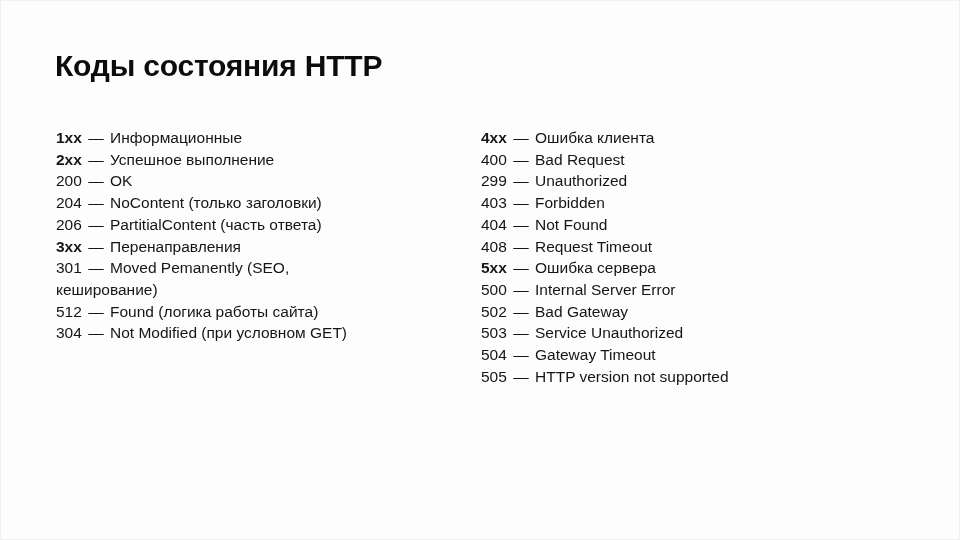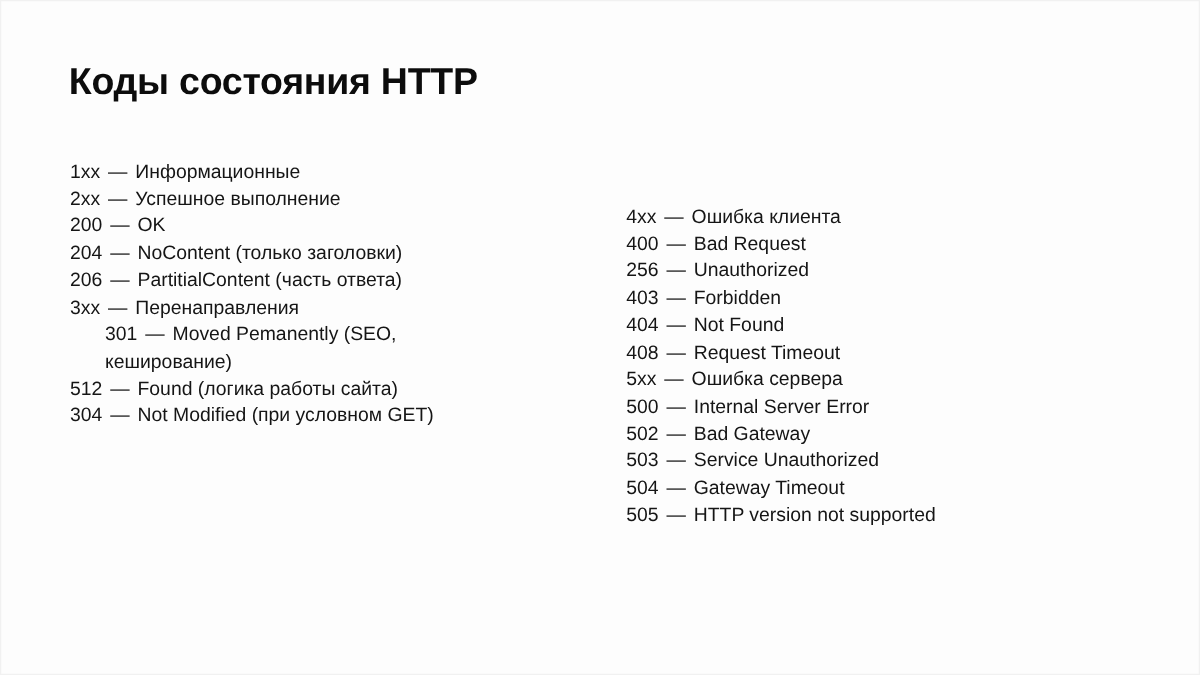--- a/index.html
+++ b/index.html
@@ -39,38 +39,37 @@
     position: absolute;
     left: 0;
     top: 126px;
     width: 960px;
   }
   .column {
     position: absolute;
     top: 0;
   }
   .column-left  { left: 55px;  width: 420px; }
-  .column-right { left: 500px; width: 420px; margin-top: 36px; }
+  .column-right { left: 480px; width: 420px; }
 
   .code-line {
     font-size: 15.5px;
     line-height: 21.7px;
     color: #151515;
     white-space: nowrap;
   }
   .code-line.wrap {
     white-space: normal;
     width: 330px;
-    margin-left: 28px;
   }
   .code-line .code {
     font-weight: normal;
   }
   .code-line.group .code {
-    font-weight: normal;
+    font-weight: bold;
   }
   .code-line .dash {
     padding: 0 2px;
   }
   .code-line .desc {
     font-weight: normal;
   }
 </style>
 </head>
 <body>
@@ -87,21 +86,21 @@
         <div class="code-line"><span class="code">204</span><span class="dash"> — </span><span class="desc">NoContent (только заголовки)</span></div>
         <div class="code-line"><span class="code">206</span><span class="dash"> — </span><span class="desc">PartitialContent (часть ответа)</span></div>
         <div class="code-line group"><span class="code">3xx</span><span class="dash"> — </span><span class="desc">Перенаправления</span></div>
         <div class="code-line wrap"><span class="code">301</span><span class="dash"> — </span><span class="desc">Moved Pemanently (SEO, кеширование)</span></div>
         <div class="code-line"><span class="code">512</span><span class="dash"> — </span><span class="desc">Found (логика работы сайта)</span></div>
         <div class="code-line"><span class="code">304</span><span class="dash"> — </span><span class="desc">Not Modified (при условном GET)</span></div>
       </div>
     <div class="column column-right" id="col-right">
         <div class="code-line group"><span class="code">4xx</span><span class="dash"> — </span><span class="desc">Ошибка клиента</span></div>
         <div class="code-line"><span class="code">400</span><span class="dash"> — </span><span class="desc">Bad Request</span></div>
-        <div class="code-line"><span class="code">256</span><span class="dash"> — </span><span class="desc">Unauthorized</span></div>
+        <div class="code-line"><span class="code">299</span><span class="dash"> — </span><span class="desc">Unauthorized</span></div>
         <div class="code-line"><span class="code">403</span><span class="dash"> — </span><span class="desc">Forbidden</span></div>
         <div class="code-line"><span class="code">404</span><span class="dash"> — </span><span class="desc">Not Found</span></div>
         <div class="code-line"><span class="code">408</span><span class="dash"> — </span><span class="desc">Request Timeout</span></div>
         <div class="code-line group"><span class="code">5xx</span><span class="dash"> — </span><span class="desc">Ошибка сервера</span></div>
         <div class="code-line"><span class="code">500</span><span class="dash"> — </span><span class="desc">Internal Server Error</span></div>
         <div class="code-line"><span class="code">502</span><span class="dash"> — </span><span class="desc">Bad Gateway</span></div>
         <div class="code-line"><span class="code">503</span><span class="dash"> — </span><span class="desc">Service Unauthorized</span></div>
         <div class="code-line"><span class="code">504</span><span class="dash"> — </span><span class="desc">Gateway Timeout</span></div>
         <div class="code-line"><span class="code">505</span><span class="dash"> — </span><span class="desc">HTTP version not supported</span></div>
       </div>

